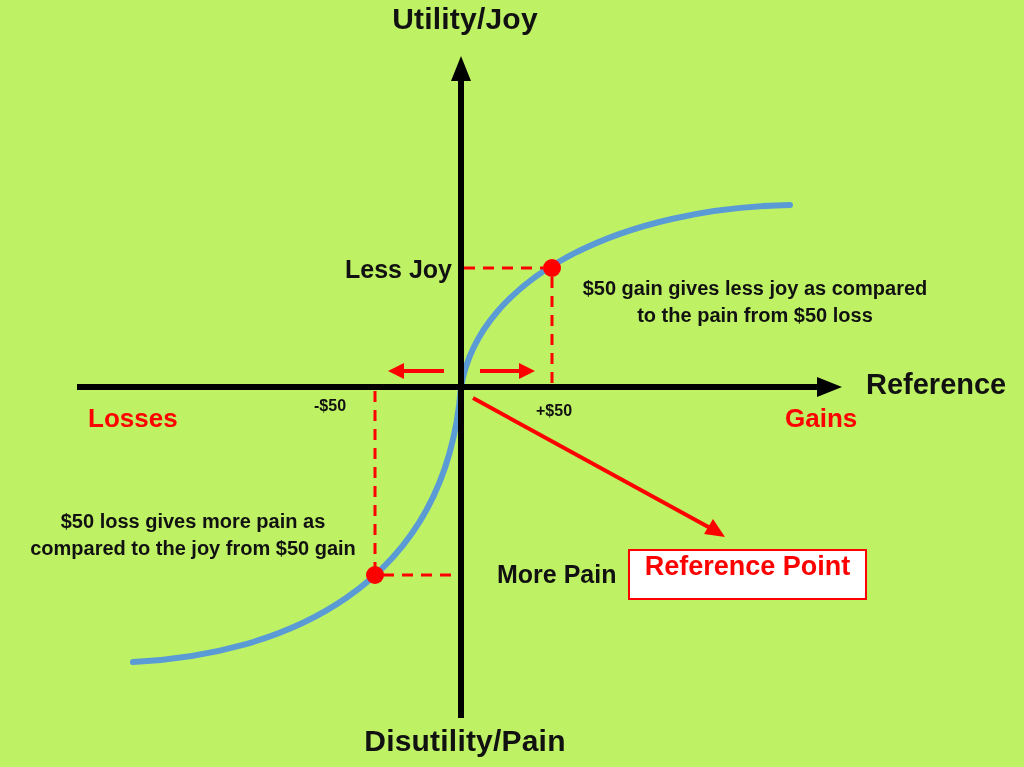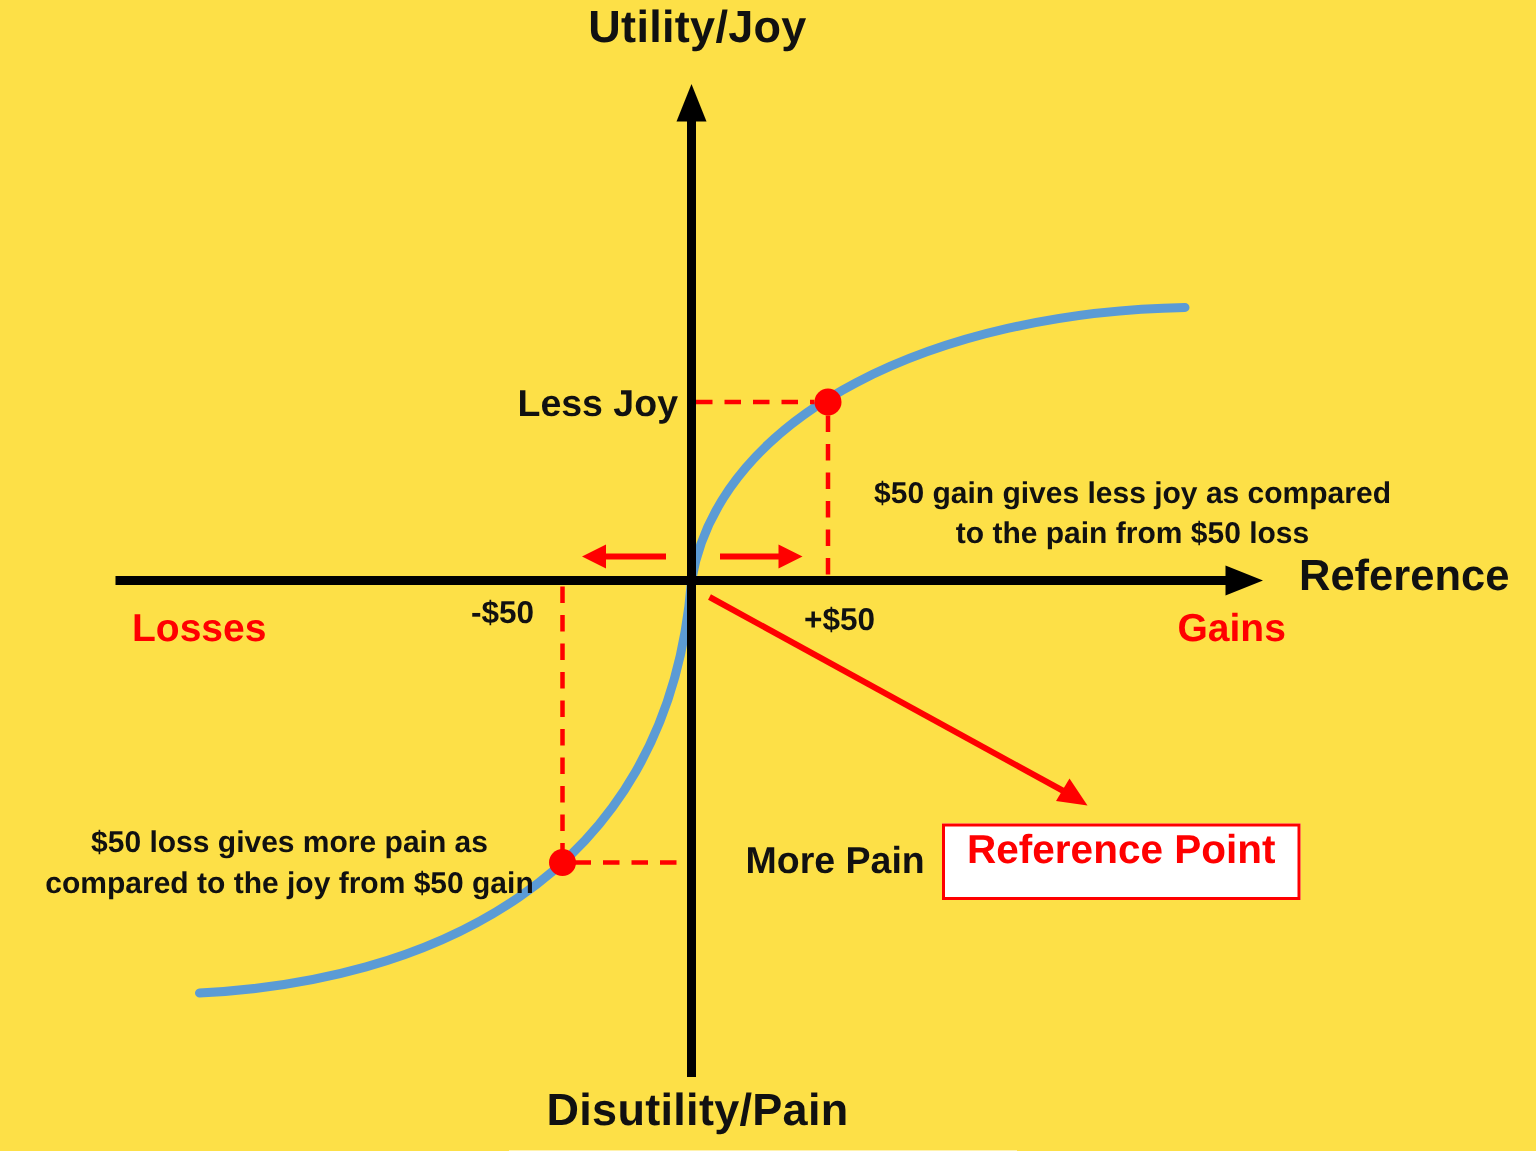--- a/index.html
+++ b/index.html
@@ -1,39 +1,38 @@
 <!DOCTYPE html>
 <html><head>
 <meta charset="utf-8">
 <style>
   html, body { margin: 0; padding: 0; background: #ffffff; }
   .canvas {
     position: relative;
     width: 1024px;
     height: 767px;
-    background: #fde047;
+    background: #bef264;
     overflow: hidden;
     font-family: "Liberation Sans", "DejaVu Sans", sans-serif;
     font-weight: bold;
     color: #111111;
   }
   .canvas svg { position: absolute; left: 0; top: 0; }
   .lbl { position: absolute; white-space: nowrap; }
   .axis-title   { font-size: 30px; text-align: center; letter-spacing: 0.2px; }
   .outcomes     { font-size: 29px; }
   .region       { font-size: 26px; color: #ff0000; }
   .pointlbl     { font-size: 25px; }
-  .amount       { font-size: 21px; }
+  .amount       { font-size: 16px; }
   .annotation {
     position: absolute;
     font-size: 20px;
     line-height: 27px;
     text-align: center;
     white-space: nowrap;
-    margin-top: 41px;
   }
   .annotation span { display: block; }
   .refbox {
     position: absolute;
     left: 628px; top: 549px;
     width: 235px; height: 47px;
     border: 2px solid #ff0000;
     display: flex; align-items: flex-start; justify-content: center;
     color: #ff0000;
     font-size: 27px;

